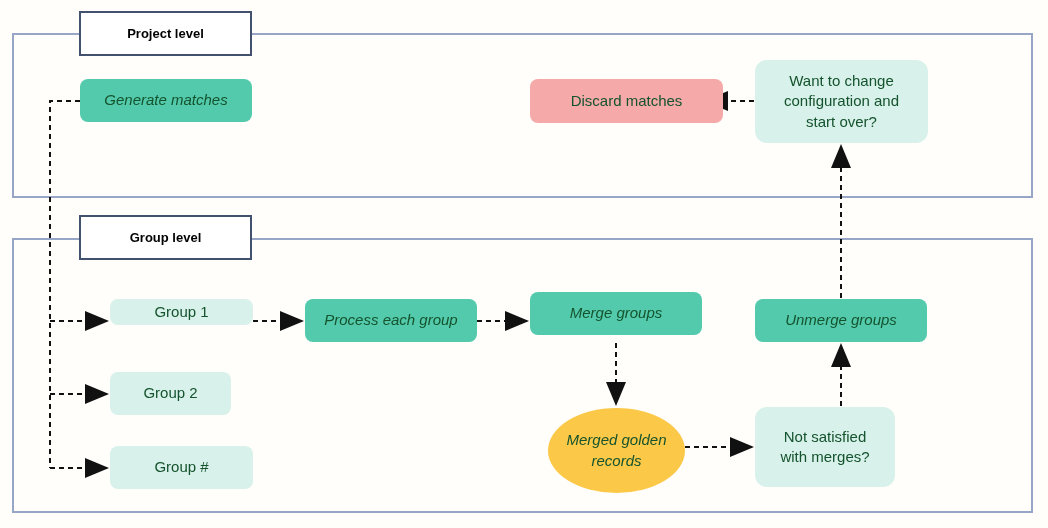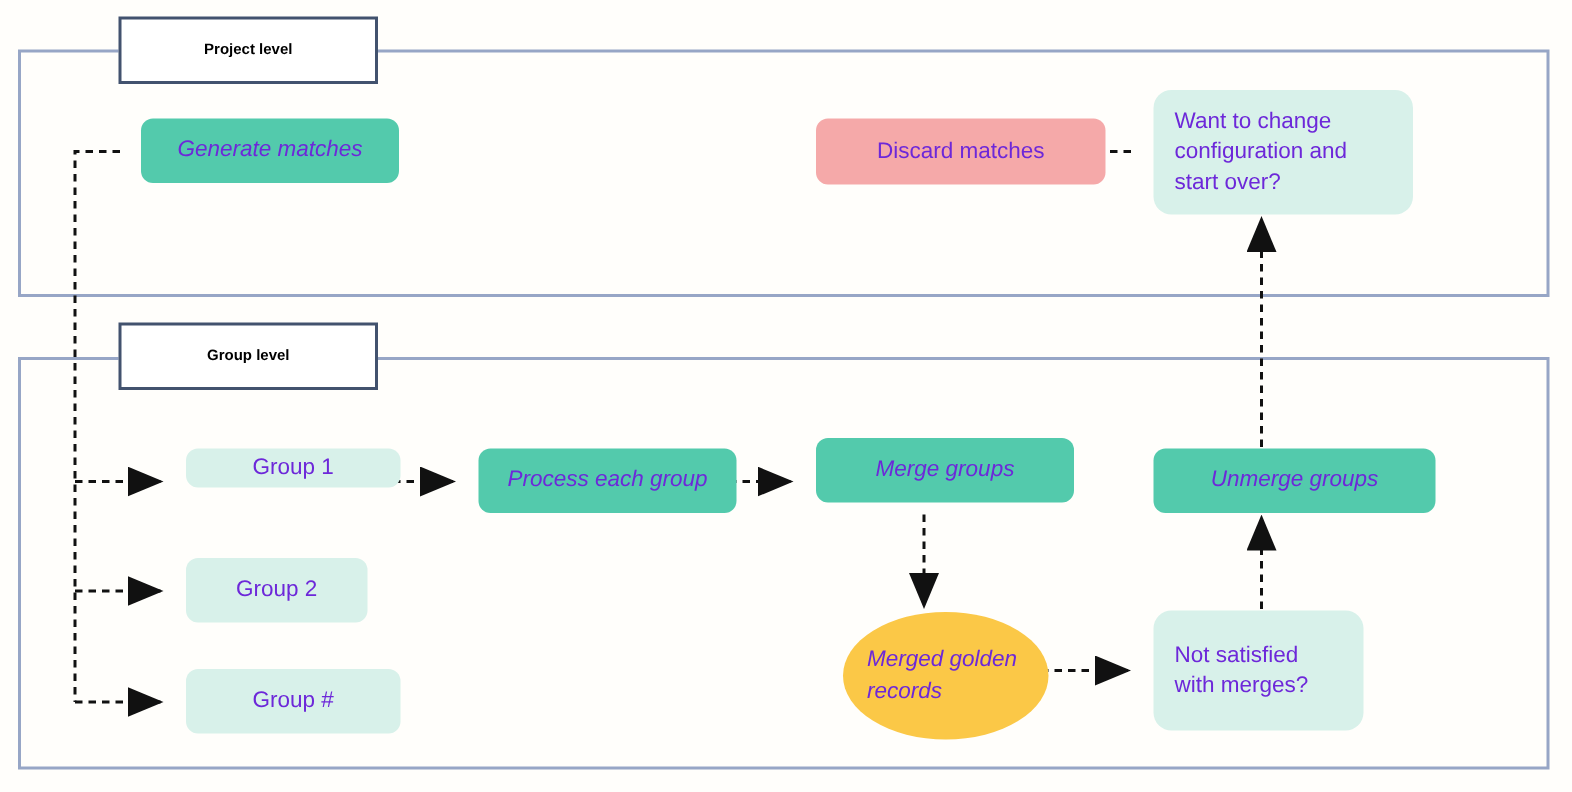--- a/index.html
+++ b/index.html
@@ -43,52 +43,52 @@
 
   .level-label {
     position: absolute;
     width: 173px; height: 45px;
     box-sizing: border-box;
     border: 2px solid var(--label-border, #42526e);
     background: #ffffff;
     display: flex;
     align-items: center;
     justify-content: center;
-    font-size: 10px;
+    font-size: 13px;
     font-weight: bold;
     color: #000000;
   }
   #project-label { left: 79px; top: 11px; }
   #group-label   { left: 79px; top: 215px; }
 
   .node {
     position: absolute;
     box-sizing: border-box;
     display: flex;
     align-items: center;
     justify-content: center;
+    text-align: center;
     font-size: 15px;
     line-height: 1.35;
-    color: #6d28d9;
+    color: #14532d;
     border-radius: 8px;
     padding: 4px 10px;
-    margin-left: 14px;
   }
   .fill-teal       { background: var(--teal, #53caac); font-style: italic; }
   .fill-light-teal { background: var(--light-teal, #d8f1ea); }
   .fill-pink       { background: var(--pink, #f5a9a9); }
   .fill-yellow     { background: var(--yellow, #fbc847); }
 
   #generate-matches      { left: 80px;  top: 79px;  width: 172px; height: 43px; }
   #discard-matches       { left: 530px; top: 79px;  width: 193px; height: 44px; }
   #want-to-change        { left: 755px; top: 60px;  width: 173px; height: 83px; border-radius: 12px; padding: 6px 14px; }
   #group-1               { left: 110px; top: 299px; width: 143px; height: 26px; }
   #process-each-group    { left: 305px; top: 299px; width: 172px; height: 43px; }
   #merge-groups          { left: 530px; top: 292px; width: 172px; height: 43px; }
-  #unmerge-groups        { left: 755px; top: 299px; width: 188px; height: 43px; }
+  #unmerge-groups        { left: 755px; top: 299px; width: 172px; height: 43px; }
   #group-2               { left: 110px; top: 372px; width: 121px; height: 43px; }
   #group-hash            { left: 110px; top: 446px; width: 143px; height: 43px; }
   #merged-golden-records { left: 548px; top: 408px; width: 137px; height: 85px; border-radius: 50%; padding: 6px 16px; font-style: italic; }
   #not-satisfied         { left: 755px; top: 407px; width: 140px; height: 80px; border-radius: 12px; padding: 2px 14px; }
 </style>
 </head>
 <body>
 
 <div id="canvas" style="background: rgb(255, 254, 251);">
 

